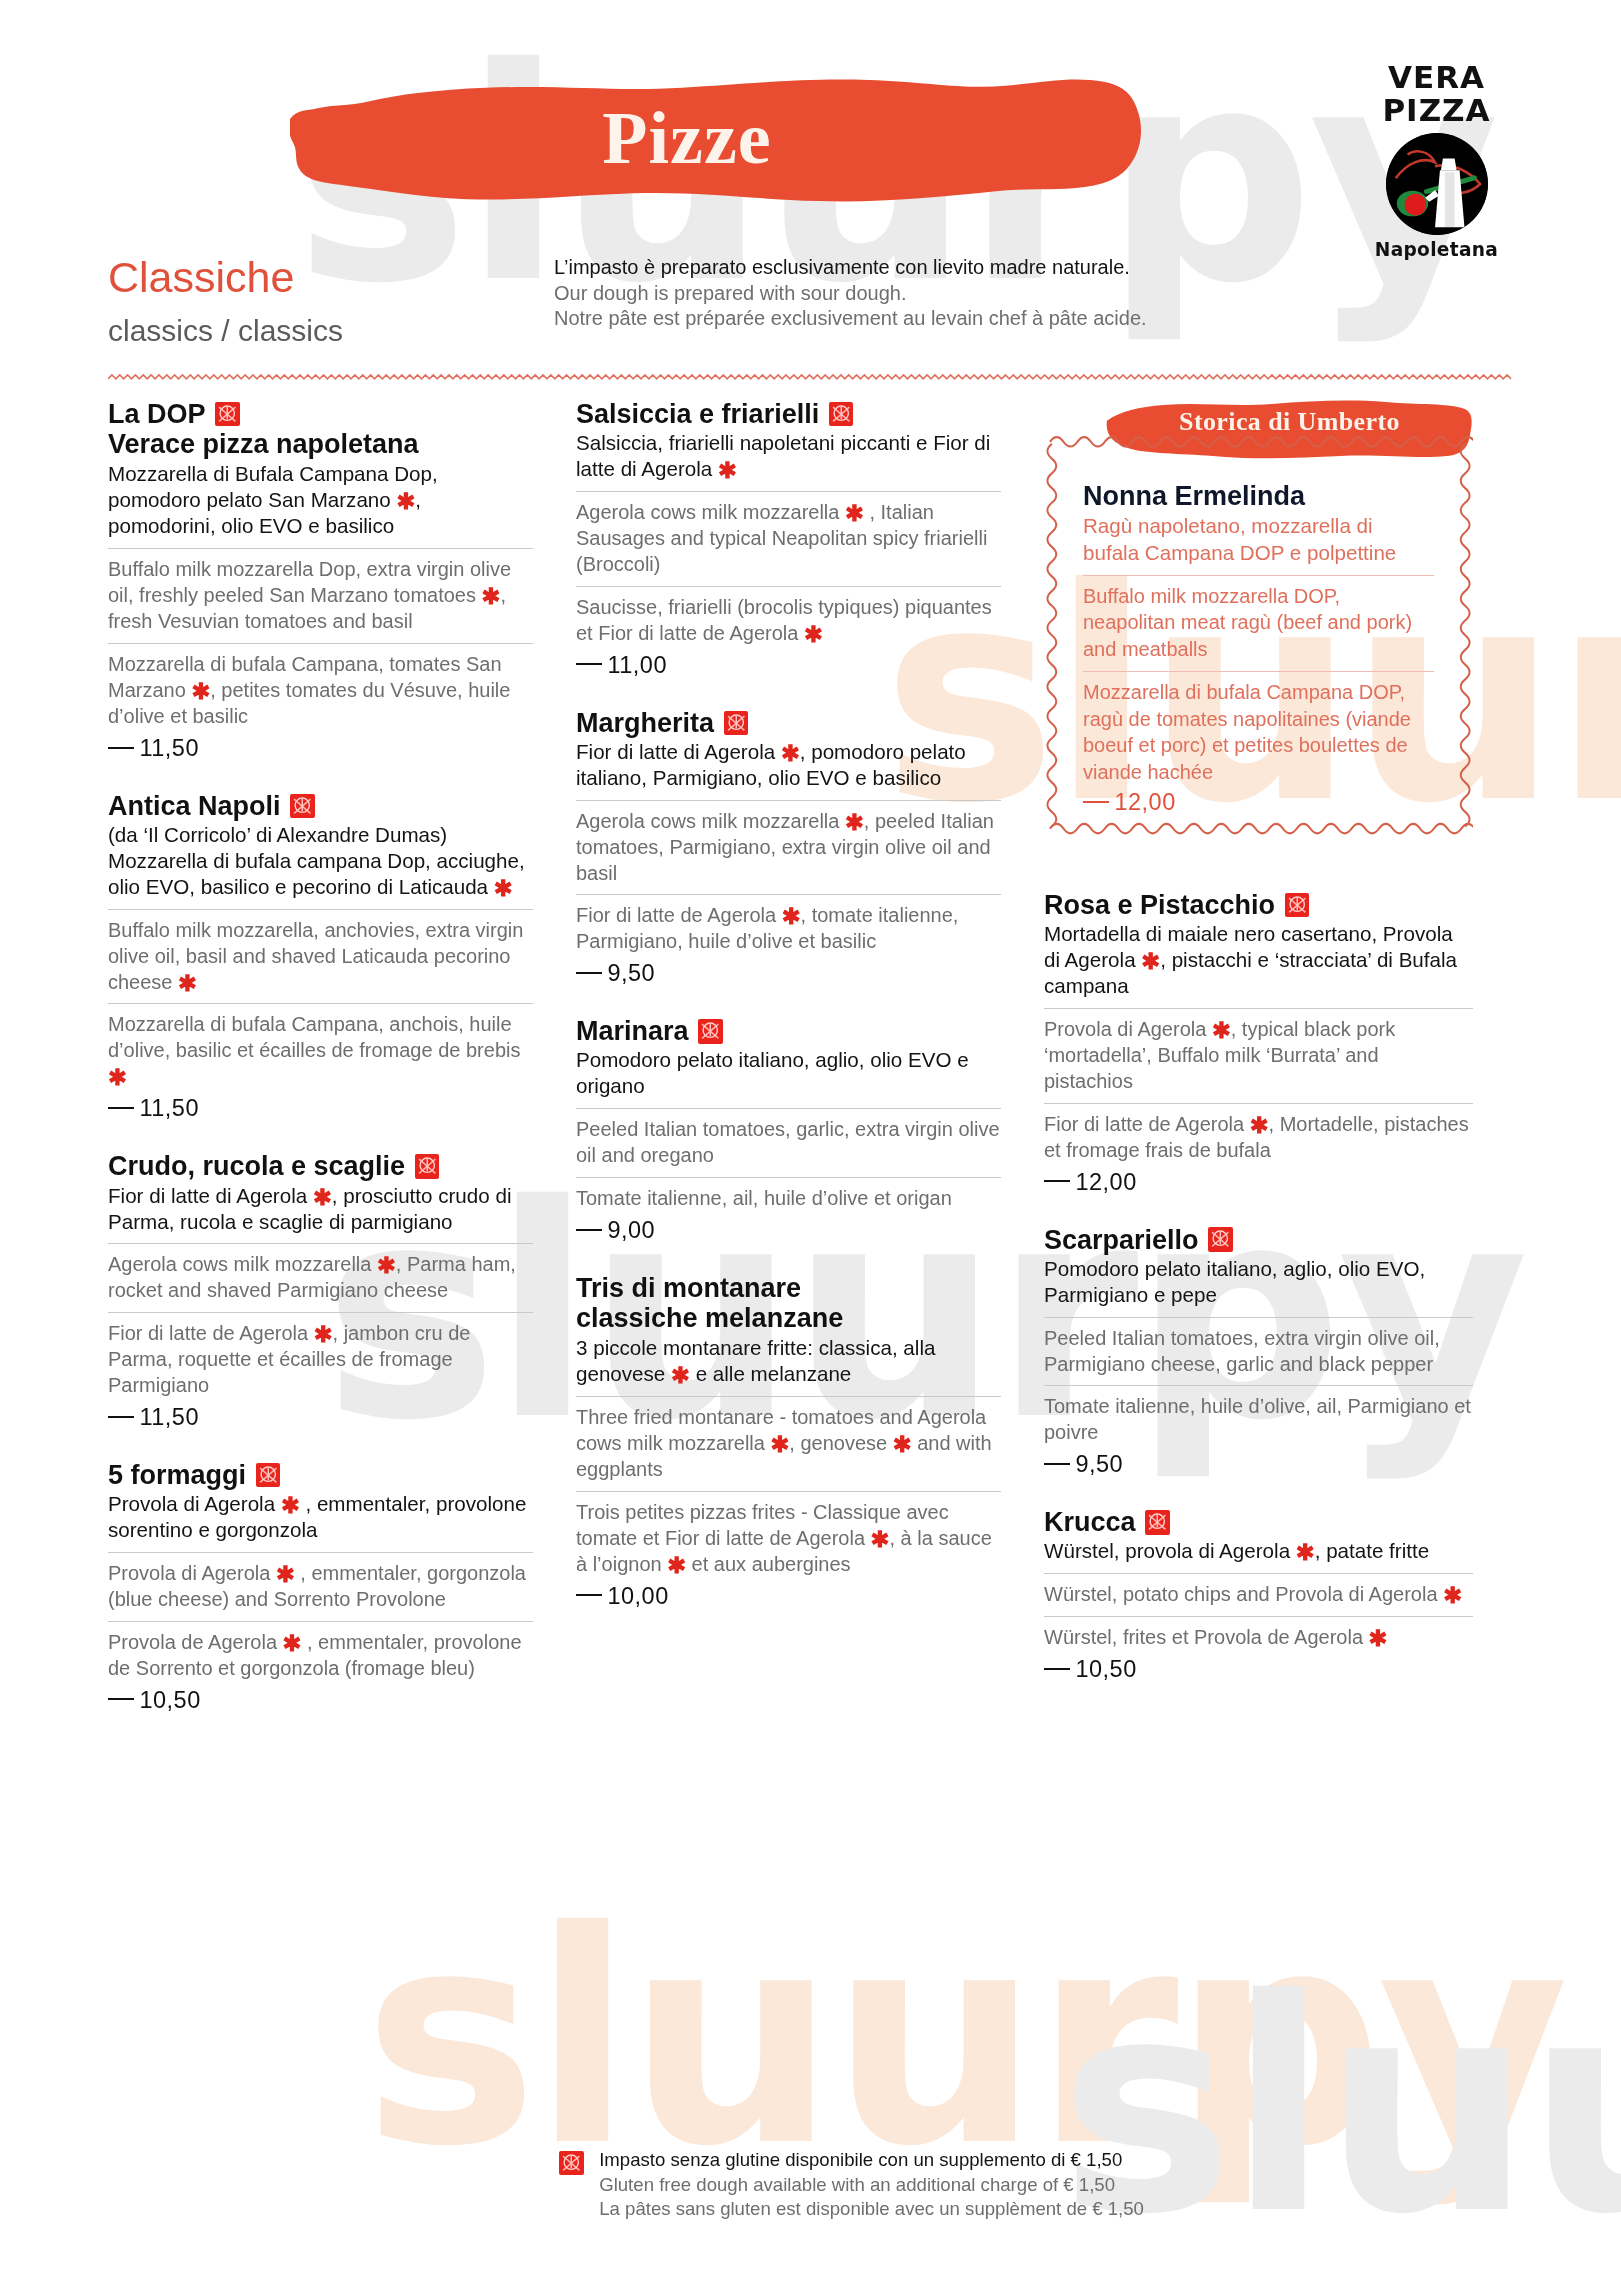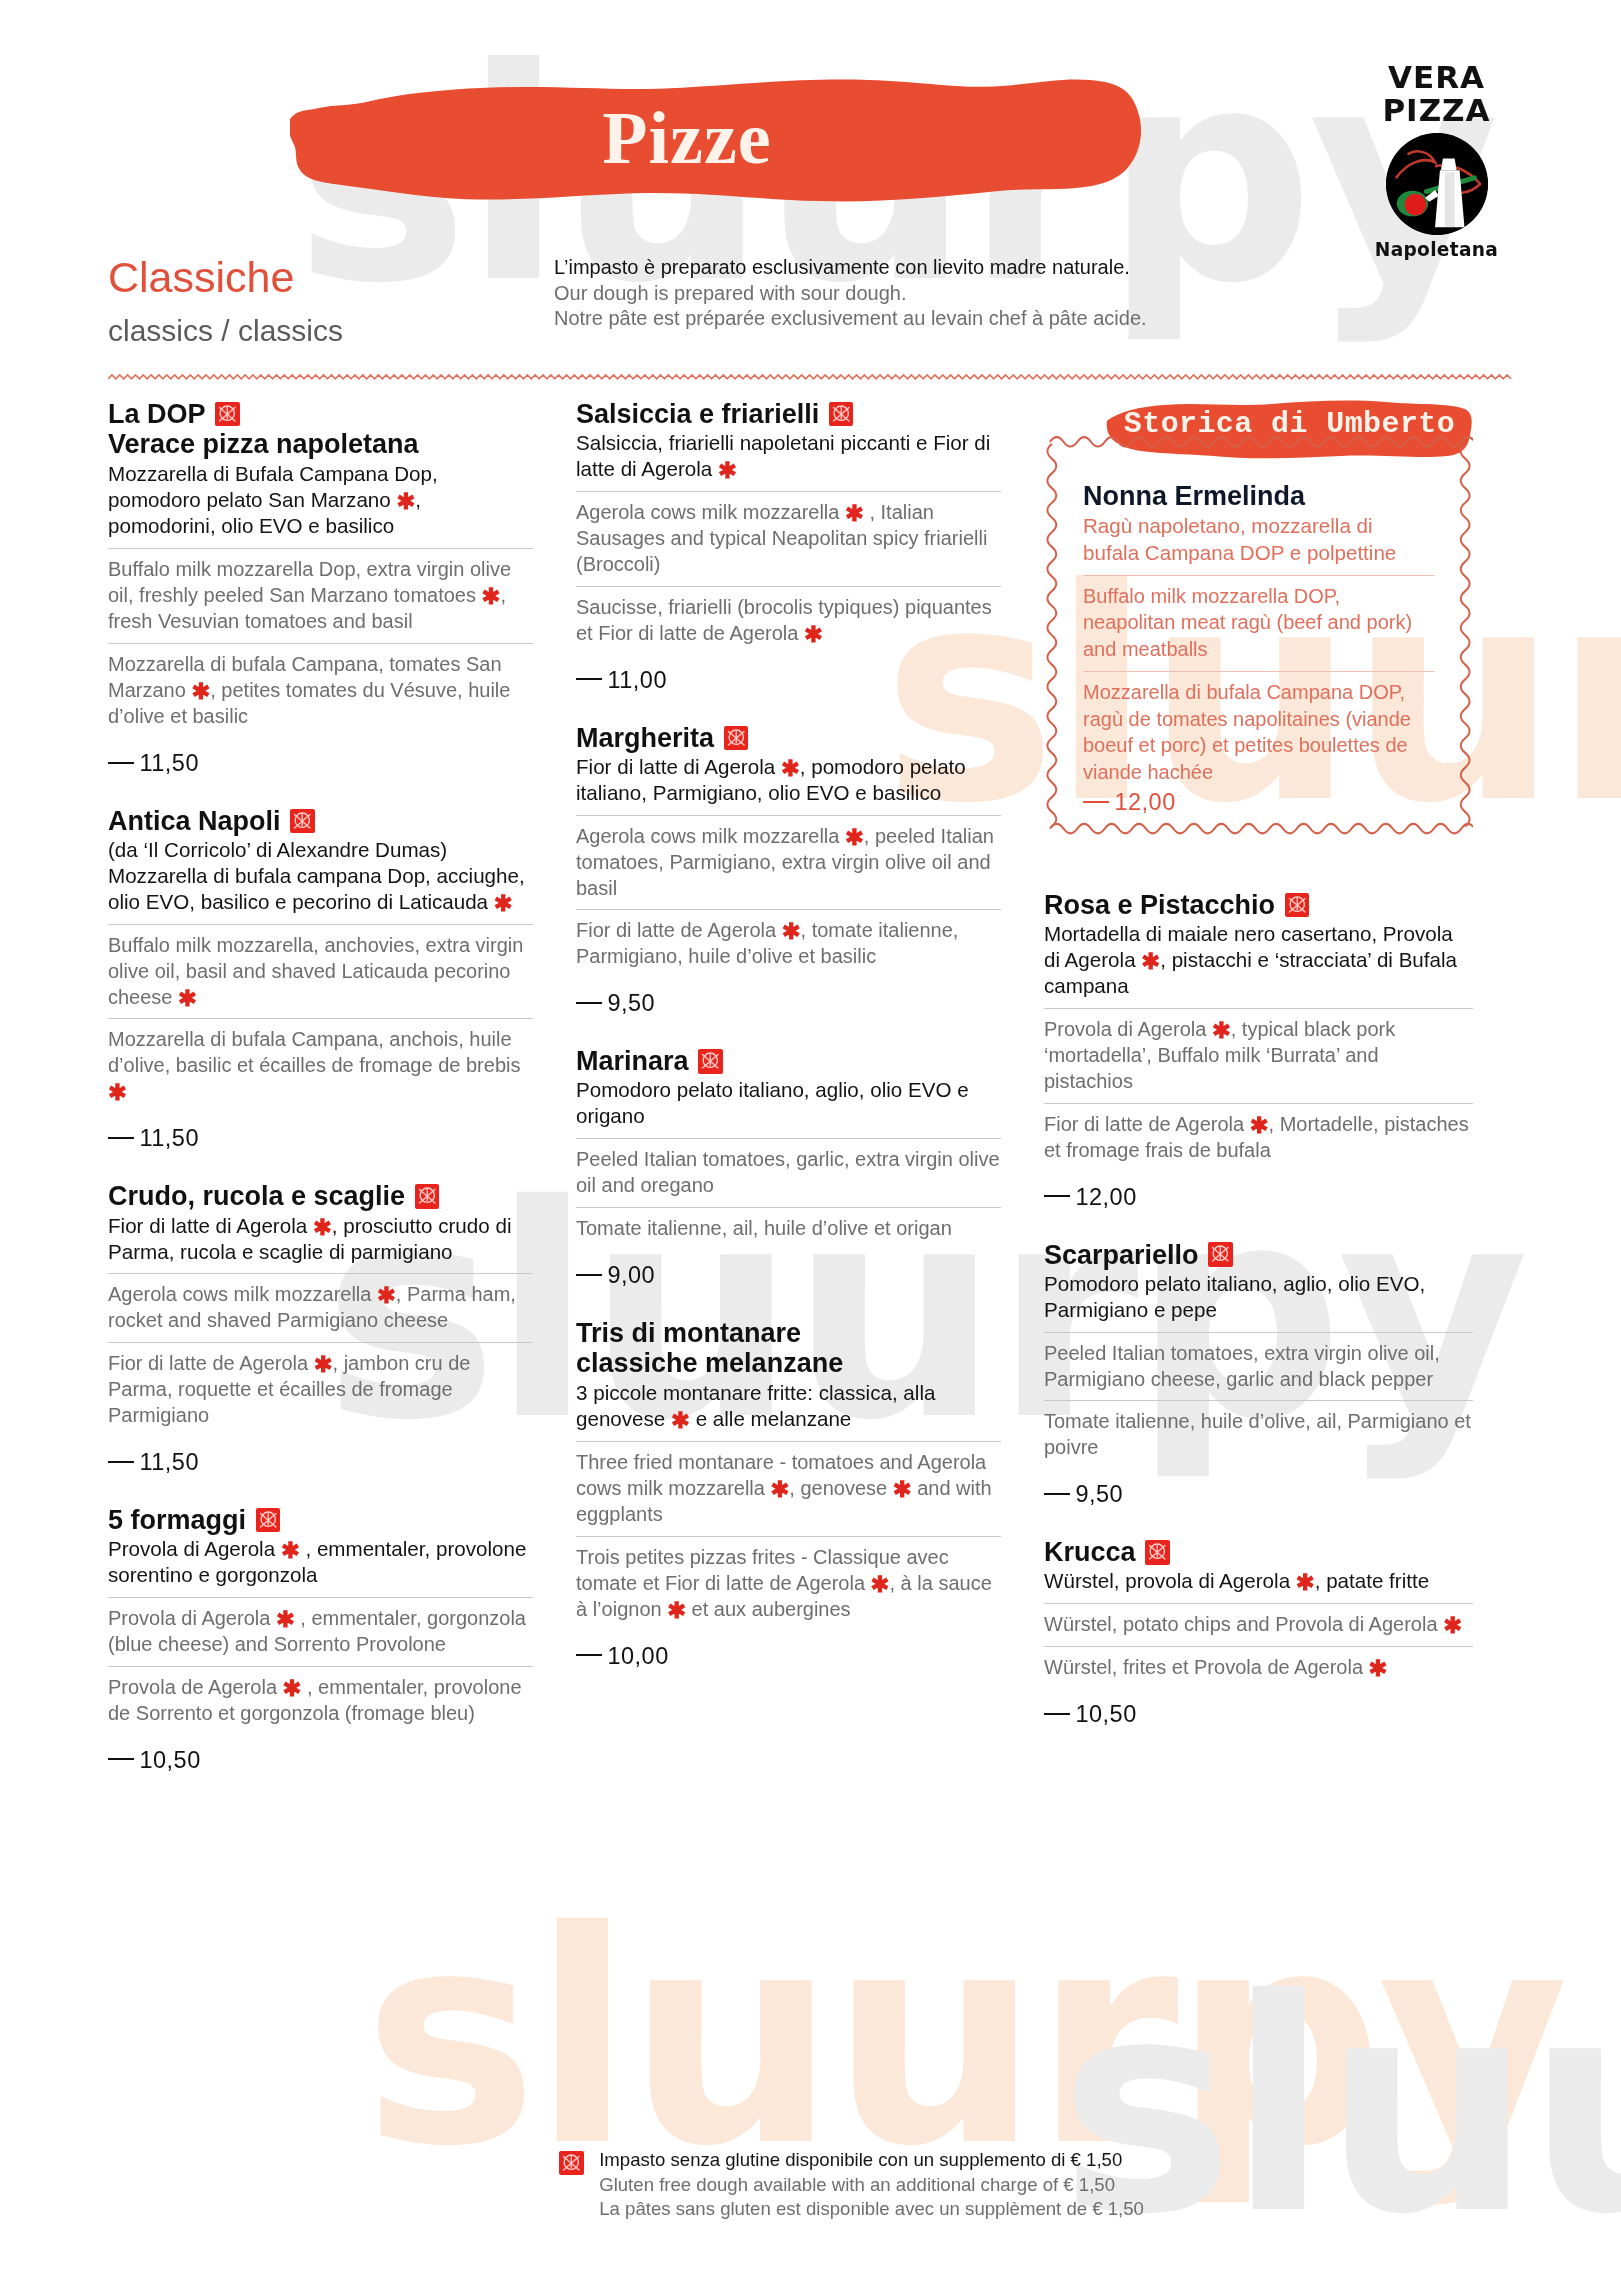--- a/index.html
+++ b/index.html
@@ -95,40 +95,40 @@
     font-weight:700;font-size:27px;color:#111;line-height:1.12;
     display:flex;align-items:center;flex-wrap:wrap;gap:0;
   }
   .item-name .nm{margin-right:9.8px;}
   .item-name2{font-weight:700;font-size:27px;color:#111;line-height:1.15;}
   .item-sub{font-size:20.6px;line-height:26px;color:#141414;margin-top:1px;}
   .desc{
     font-size:20px;line-height:26px;color:#6e6e6e;
     border-top:1px solid #c9c9c9;padding-top:6.9px;margin-top:8.8px;
   }
-  .price{font-size:23.5px;color:#111;margin-top:21px;letter-spacing:0.5px;}
+  .price{font-size:23.5px;color:#111;margin-top:6px;letter-spacing:0.5px;}
   .price .dash{display:inline-block;width:25.5px;height:2px;background:#111;vertical-align:middle;margin-right:5.9px;margin-bottom:3.9px;}
 
   
   .gf{
     display:inline-block;width:24.5px;height:24.5px;background:#e8241c;
     border-radius:2px;position:relative;vertical-align:-2.9px;flex:0 0 auto;
   }
   .gf svg{position:absolute;inset:0;}
 
   
   .ast{color:#e0261c;font-weight:700;font-size:22.5px;line-height:0;vertical-align:-2px;}
 
   
   .storica{position:relative;margin-bottom:45px;padding-top:25.5px;}
   .storica-brush{position:absolute;top:0;left:61px;width:369px;height:61px;}
   .storica-brush svg{display:block;width:100%;height:100%;}
   .storica-label{
     position:absolute;top:7.8px;left:61px;width:369px;text-align:center;
-    font-family:Liberation Mono, monospace;font-weight:700;font-size:30px;color:#fdf3ea;
+    font-family:Liberation Serif, serif;font-weight:700;font-size:26px;color:#fdf3ea;
     letter-spacing:0.4px;
   }
   .storica-frame{
     position:relative;
     border:0;
     padding:57px 39px 29px 39px;
   }
   .storica-frame .wavy{position:absolute;inset:0;pointer-events:none;}
   .storica-frame .wavy svg{width:100%;height:100%;display:block;}
   .st-name{font-weight:700;font-size:27px;color:#0f172a;line-height:1.1;}

